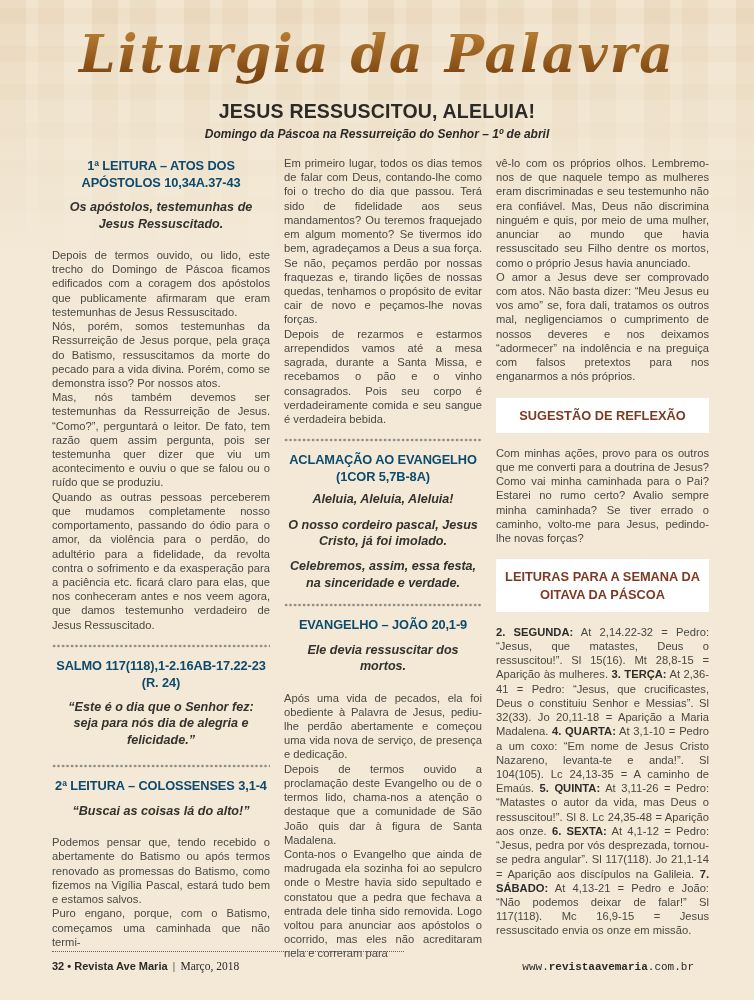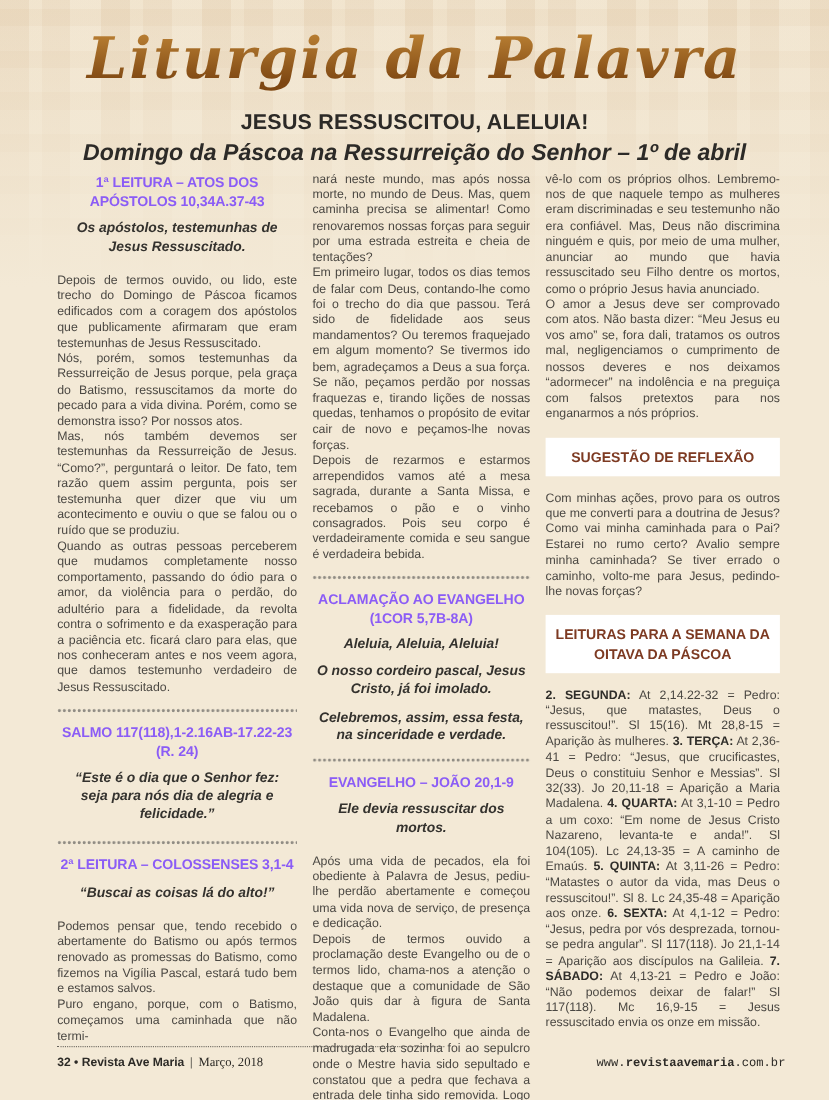--- a/index.html
+++ b/index.html
@@ -24,30 +24,30 @@
     font-family:"DejaVu Serif",serif;font-style:italic;font-weight:bold;
     font-size:52px;line-height:1.15;letter-spacing:2px;
     color:#9a5a17;
     background:linear-gradient(180deg,#b97f33 10%,#7e4712 85%);
     -webkit-background-clip:text;background-clip:text;-webkit-text-fill-color:transparent;
   }
   .main-title{
     margin:16px 0 0;font-size:19.5px;font-weight:bold;color:#2c2a27;letter-spacing:.2px;
   }
   .subtitle{
-    margin:4px 0 0;font-size:21px;font-weight:bold;font-style:italic;color:#2c2a27;
+    margin:4px 0 0;font-size:12px;font-weight:bold;font-style:italic;color:#2c2a27;
   }
   .columns{
     position:absolute;top:156px;left:52px;width:657px;
     display:grid;grid-template-columns:218px 198px 213px;column-gap:14px;
   }
   .col{color:#4a4742;}
   .section-heading{
     margin:10px 0 6px;font-size:12.8px;font-weight:bold;text-align:center;
-    color:#8b5cf6;line-height:1.3;letter-spacing:-.1px;
+    color:#0c4a6e;line-height:1.3;letter-spacing:-.1px;
   }
   .section-heading.first{margin-top:2px;}
   .lead{
     margin:8px 6px 16px;font-size:12.6px;font-weight:bold;font-style:italic;
     text-align:center;color:#34322e;line-height:1.3;
   }
   .body-par{
     margin:0;font-size:11.2px;line-height:1.27;text-align:justify;hyphens:auto;
   }
   .body-group{margin-bottom:10px;}
@@ -59,21 +59,21 @@
   .verse{
     margin:0 2px 9px;font-size:12.6px;font-weight:bold;font-style:italic;
     text-align:center;color:#34322e;line-height:1.3;
   }
   .tan-box{
     margin:14px 0 13px;padding:9px 6px;background:#ffffff;
     color:#7d3a22;font-weight:bold;font-size:12.8px;text-align:center;line-height:1.35;
   }
   .week{margin:0;font-size:11.2px;line-height:1.27;text-align:justify;hyphens:auto;}
   .week b{color:#2f2d29;}
-  footer{position:absolute;left:52px;right:40px;top:951px;}
+  footer{position:absolute;left:52px;right:60px;top:951px;}
   .footer-rule{width:352px;border-top:1px dotted #66625a;margin-bottom:8px;}
   .footer-row{display:flex;justify-content:space-between;align-items:baseline;color:#2c2a26;}
   .footer-left{font-size:11px;}
   .footer-left .mag{font-weight:bold;}
   .footer-left .sep{color:#6a665e;margin:0 5px;font-weight:normal;}
   .footer-left .issue{font-family:"Liberation Serif",serif;font-size:11.5px;}
   .footer-right{font-size:11px;font-family:Liberation Mono, monospace;}
   .footer-right .site-bold{font-weight:bold;}
 </style>
 </head>
@@ -106,21 +106,20 @@
       <h3 class="section-heading">2ª LEITURA – COLOSSENSES 3,1-4</h3>
       <p class="lead">“Buscai as coisas lá do alto!”</p>
       <div class="body-group">
         <p class="body-par">Podemos pensar que, tendo recebido o abertamente do Batismo ou após termos renovado as promessas do Batismo, como fizemos na Vigília Pascal, estará tudo bem e estamos salvos.</p>
         <p class="body-par">Puro engano, porque, com o Batismo, começamos uma caminhada que não termi-</p>
       </div>
     </section>
 
     <section class="col">
       <div class="body-group">
-        <p class="body-par">nará neste mundo, mas após nossa morte, no mundo de Deus. Mas, quem caminha precisa se alimentar! Como renovaremos nossas forças para seguir por uma estrada estreita e cheia de tentações?</p>
         <p class="body-par">Em primeiro lugar, todos os dias temos de falar com Deus, contando-lhe como foi o trecho do dia que passou. Terá sido de fidelidade aos seus mandamentos? Ou teremos fraquejado em algum momento? Se tivermos ido bem, agradeçamos a Deus a sua força. Se não, peçamos perdão por nossas fraquezas e, tirando lições de nossas quedas, tenhamos o propósito de evitar cair de novo e peçamos-lhe novas forças.</p>
         <p class="body-par">Depois de rezarmos e estarmos arrependidos vamos até a mesa sagrada, durante a Santa Missa, e recebamos o pão e o vinho consagrados. Pois seu corpo é verdadeiramente comida e seu sangue é verdadeira bebida.</p>
       </div>
       <div class="beaded-divider"></div>
       <h3 class="section-heading">ACLAMAÇÃO AO EVANGELHO (1COR 5,7B-8A)</h3>
       <p class="verse">Aleluia, Aleluia, Aleluia!</p>
       <p class="verse">O nosso cordeiro pascal, Jesus Cristo, já foi imolado.</p>
       <p class="verse">Celebremos, assim, essa festa, na sinceridade e verdade.</p>
       <div class="beaded-divider"></div>
       <h3 class="section-heading">EVANGELHO – JOÃO 20,1-9</h3>

